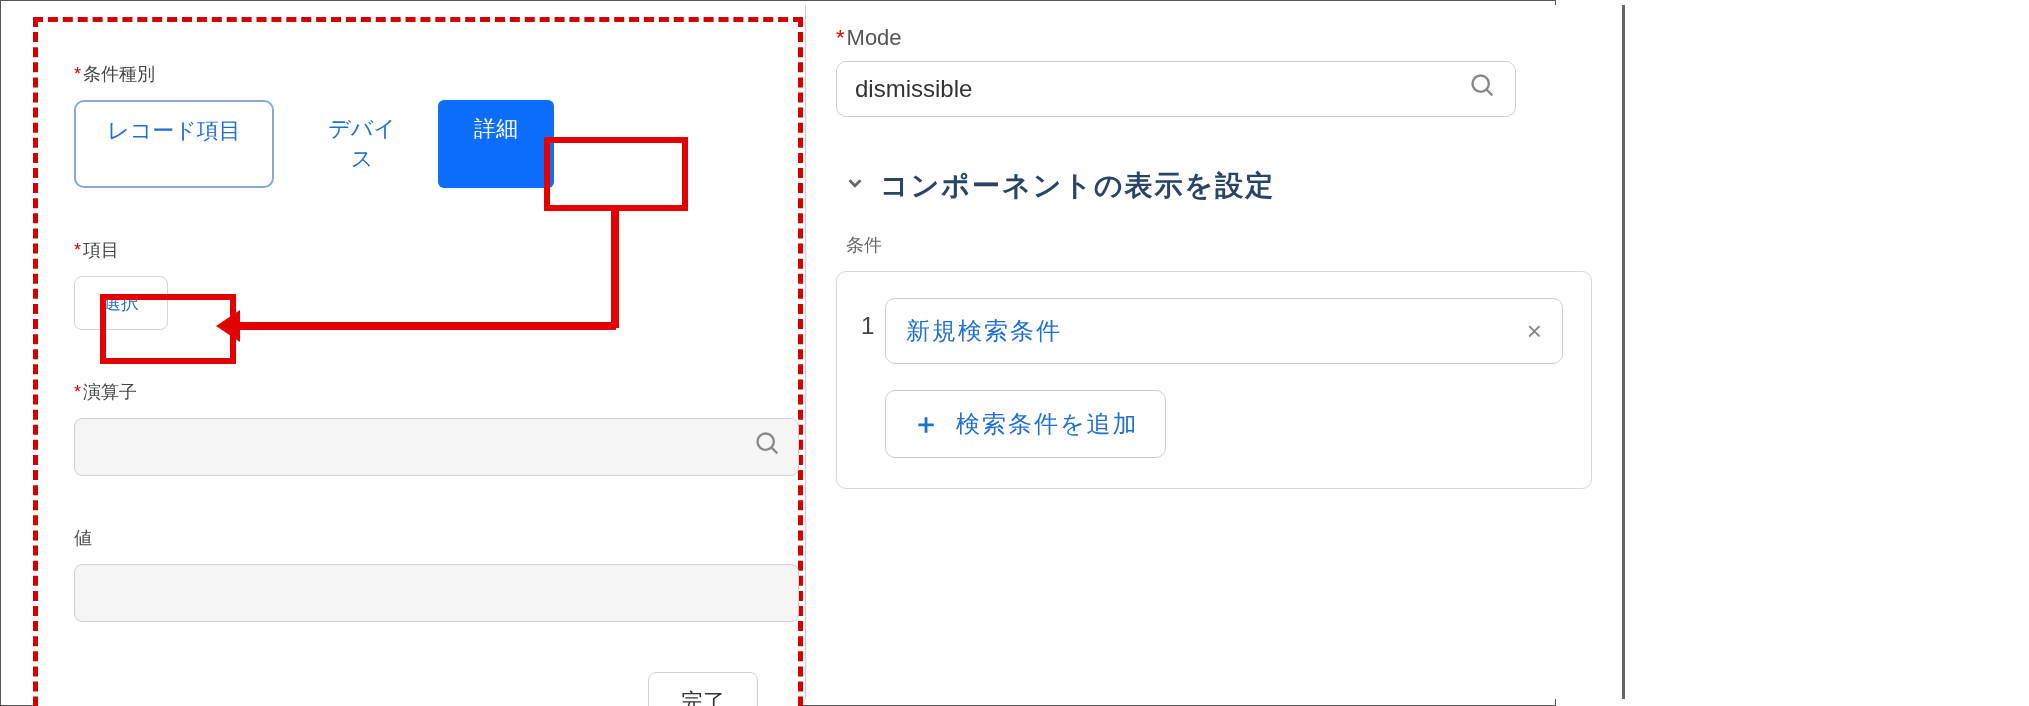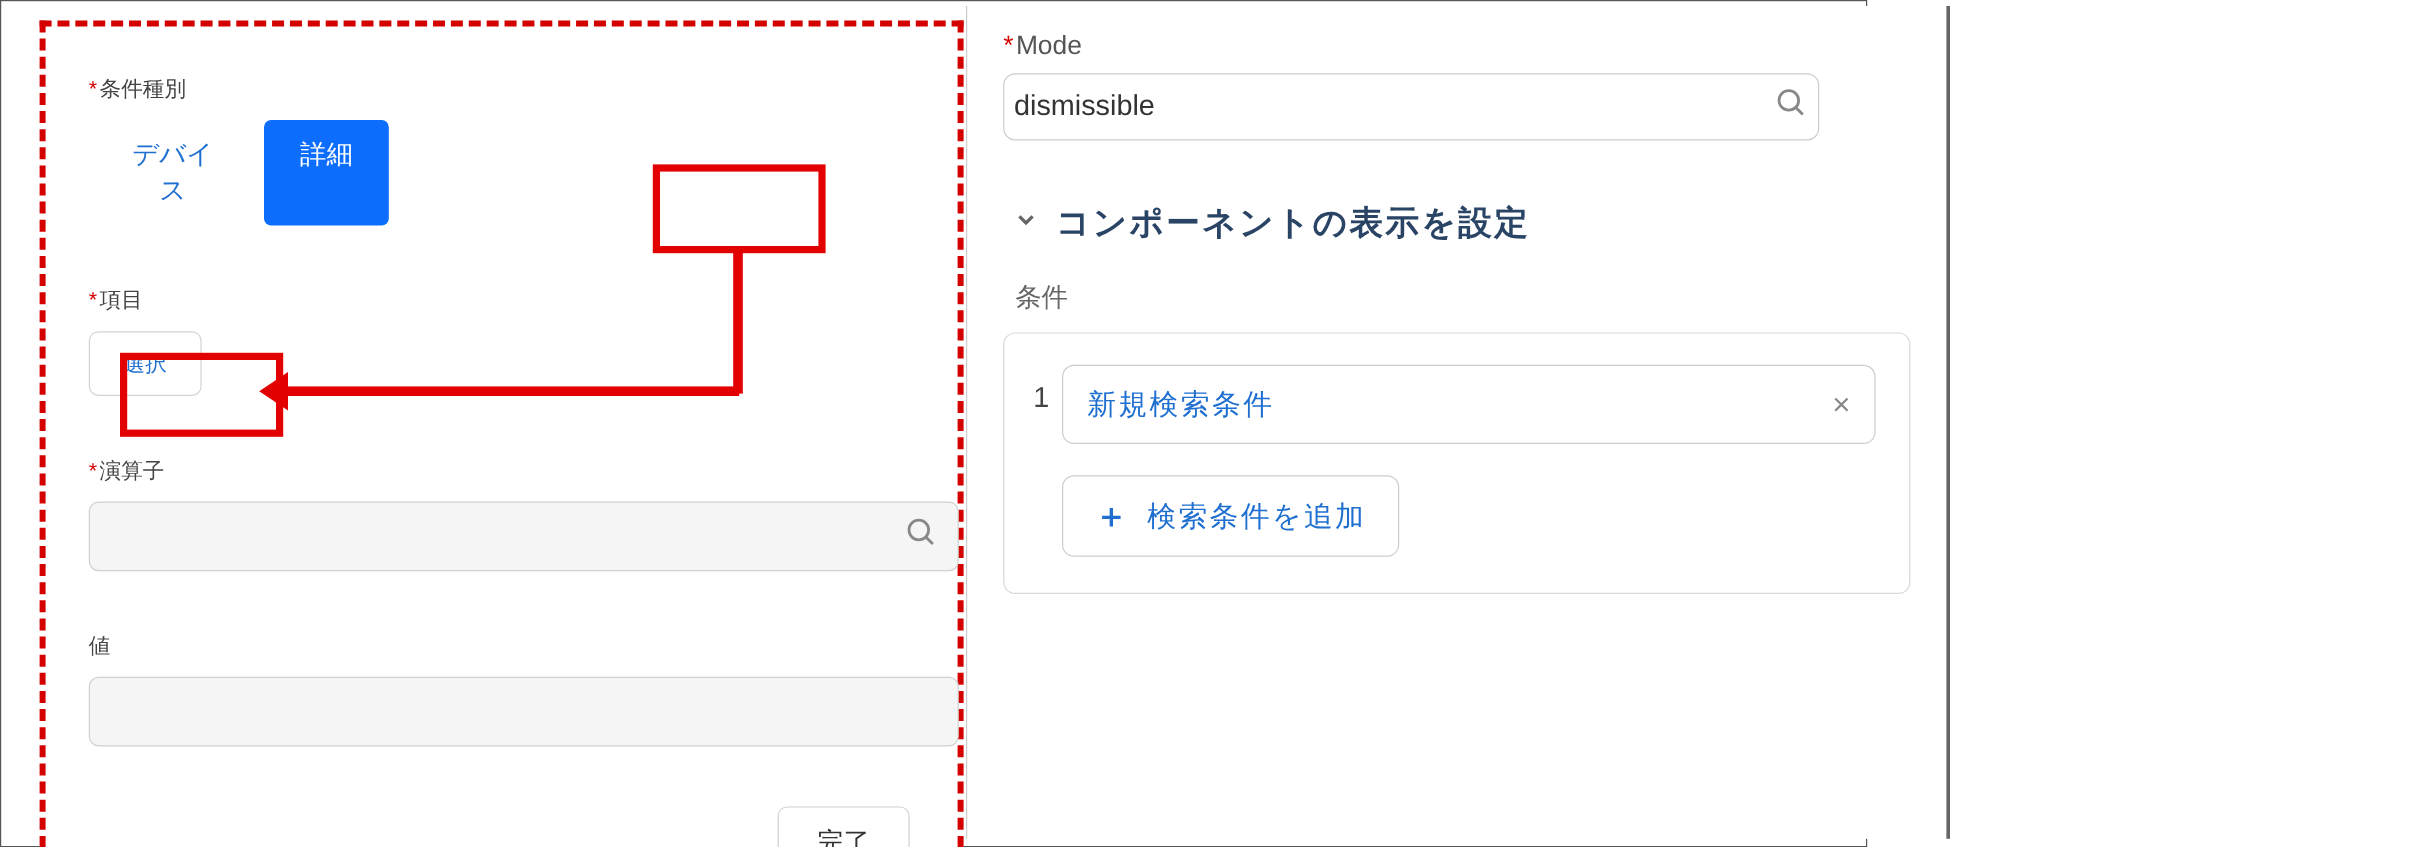--- a/index.html
+++ b/index.html
@@ -49,21 +49,21 @@
     border-radius: 10px;
     margin-right: 18px;
     text-align: center;
   }
   .seg-btn.record { width: 200px; }
   .seg-btn.device { border: none; background: transparent; width: 140px; margin-right: 6px; }
   .seg-btn.detail {
     background: #0d6efd;
     color: #fff;
     border: none;
-    width: 104px;
+    width: 116px;
     padding: 14px 20px;
     border-radius: 6px;
   }
   .hl-detail {
     position: absolute;
     border: 6px solid #e30000;
     width: 144px; height: 74px;
     left: 506px; top: 115px;
     pointer-events: none;
   }
@@ -149,21 +149,21 @@
     color: #555;
     margin-bottom: 10px;
   }
   .rp-mode-input {
     display: flex;
     align-items: center;
     width: 680px;
     height: 56px;
     border: 1px solid #ccc;
     border-radius: 10px;
-    padding: 0 8px;
+    padding: 0 18px;
     font-size: 24px;
     color: #333;
     background: #fff;
     cursor: pointer;
   }
   .rp-mode-input .search-ic { margin-left: auto; color: #888; }
   .rp-section-header {
     display: flex;
     align-items: center;
     margin-top: 50px;
@@ -176,21 +176,21 @@
     color: #888;
     margin-right: 14px;
     margin-left: 8px;
   }
   .rp-section-title {
     font-size: 28px;
     color: #2a4466;
     letter-spacing: 2px;
   }
   .cond-label {
-    font-size: 22px;
+    font-size: 18px;
     color: #666;
     margin-left: 10px;
     margin-bottom: 14px;
   }
   .cond-box {
     border: 1px solid #d8d8d8;
     border-radius: 10px;
     padding: 26px 28px 30px 18px;
     position: relative;
   }
@@ -249,20 +249,21 @@
 
 <div class="outer">
 
   <div class="left-panel">
 
     <div class="label-row">
       <span class="req">*</span><span>条件種別</span>
     </div>
 
     <div class="seg-group">
+      <div class="seg-btn record">レコード項目</div>
       <div class="seg-btn device">デバイス</div>
       <div class="seg-btn detail">詳細</div>
     </div>
 
     <div class="section-item">
       <div class="label-row">
         <span class="req">*</span><span>項目</span>
       </div>
       <button class="select-btn">選択</button>
     </div>

